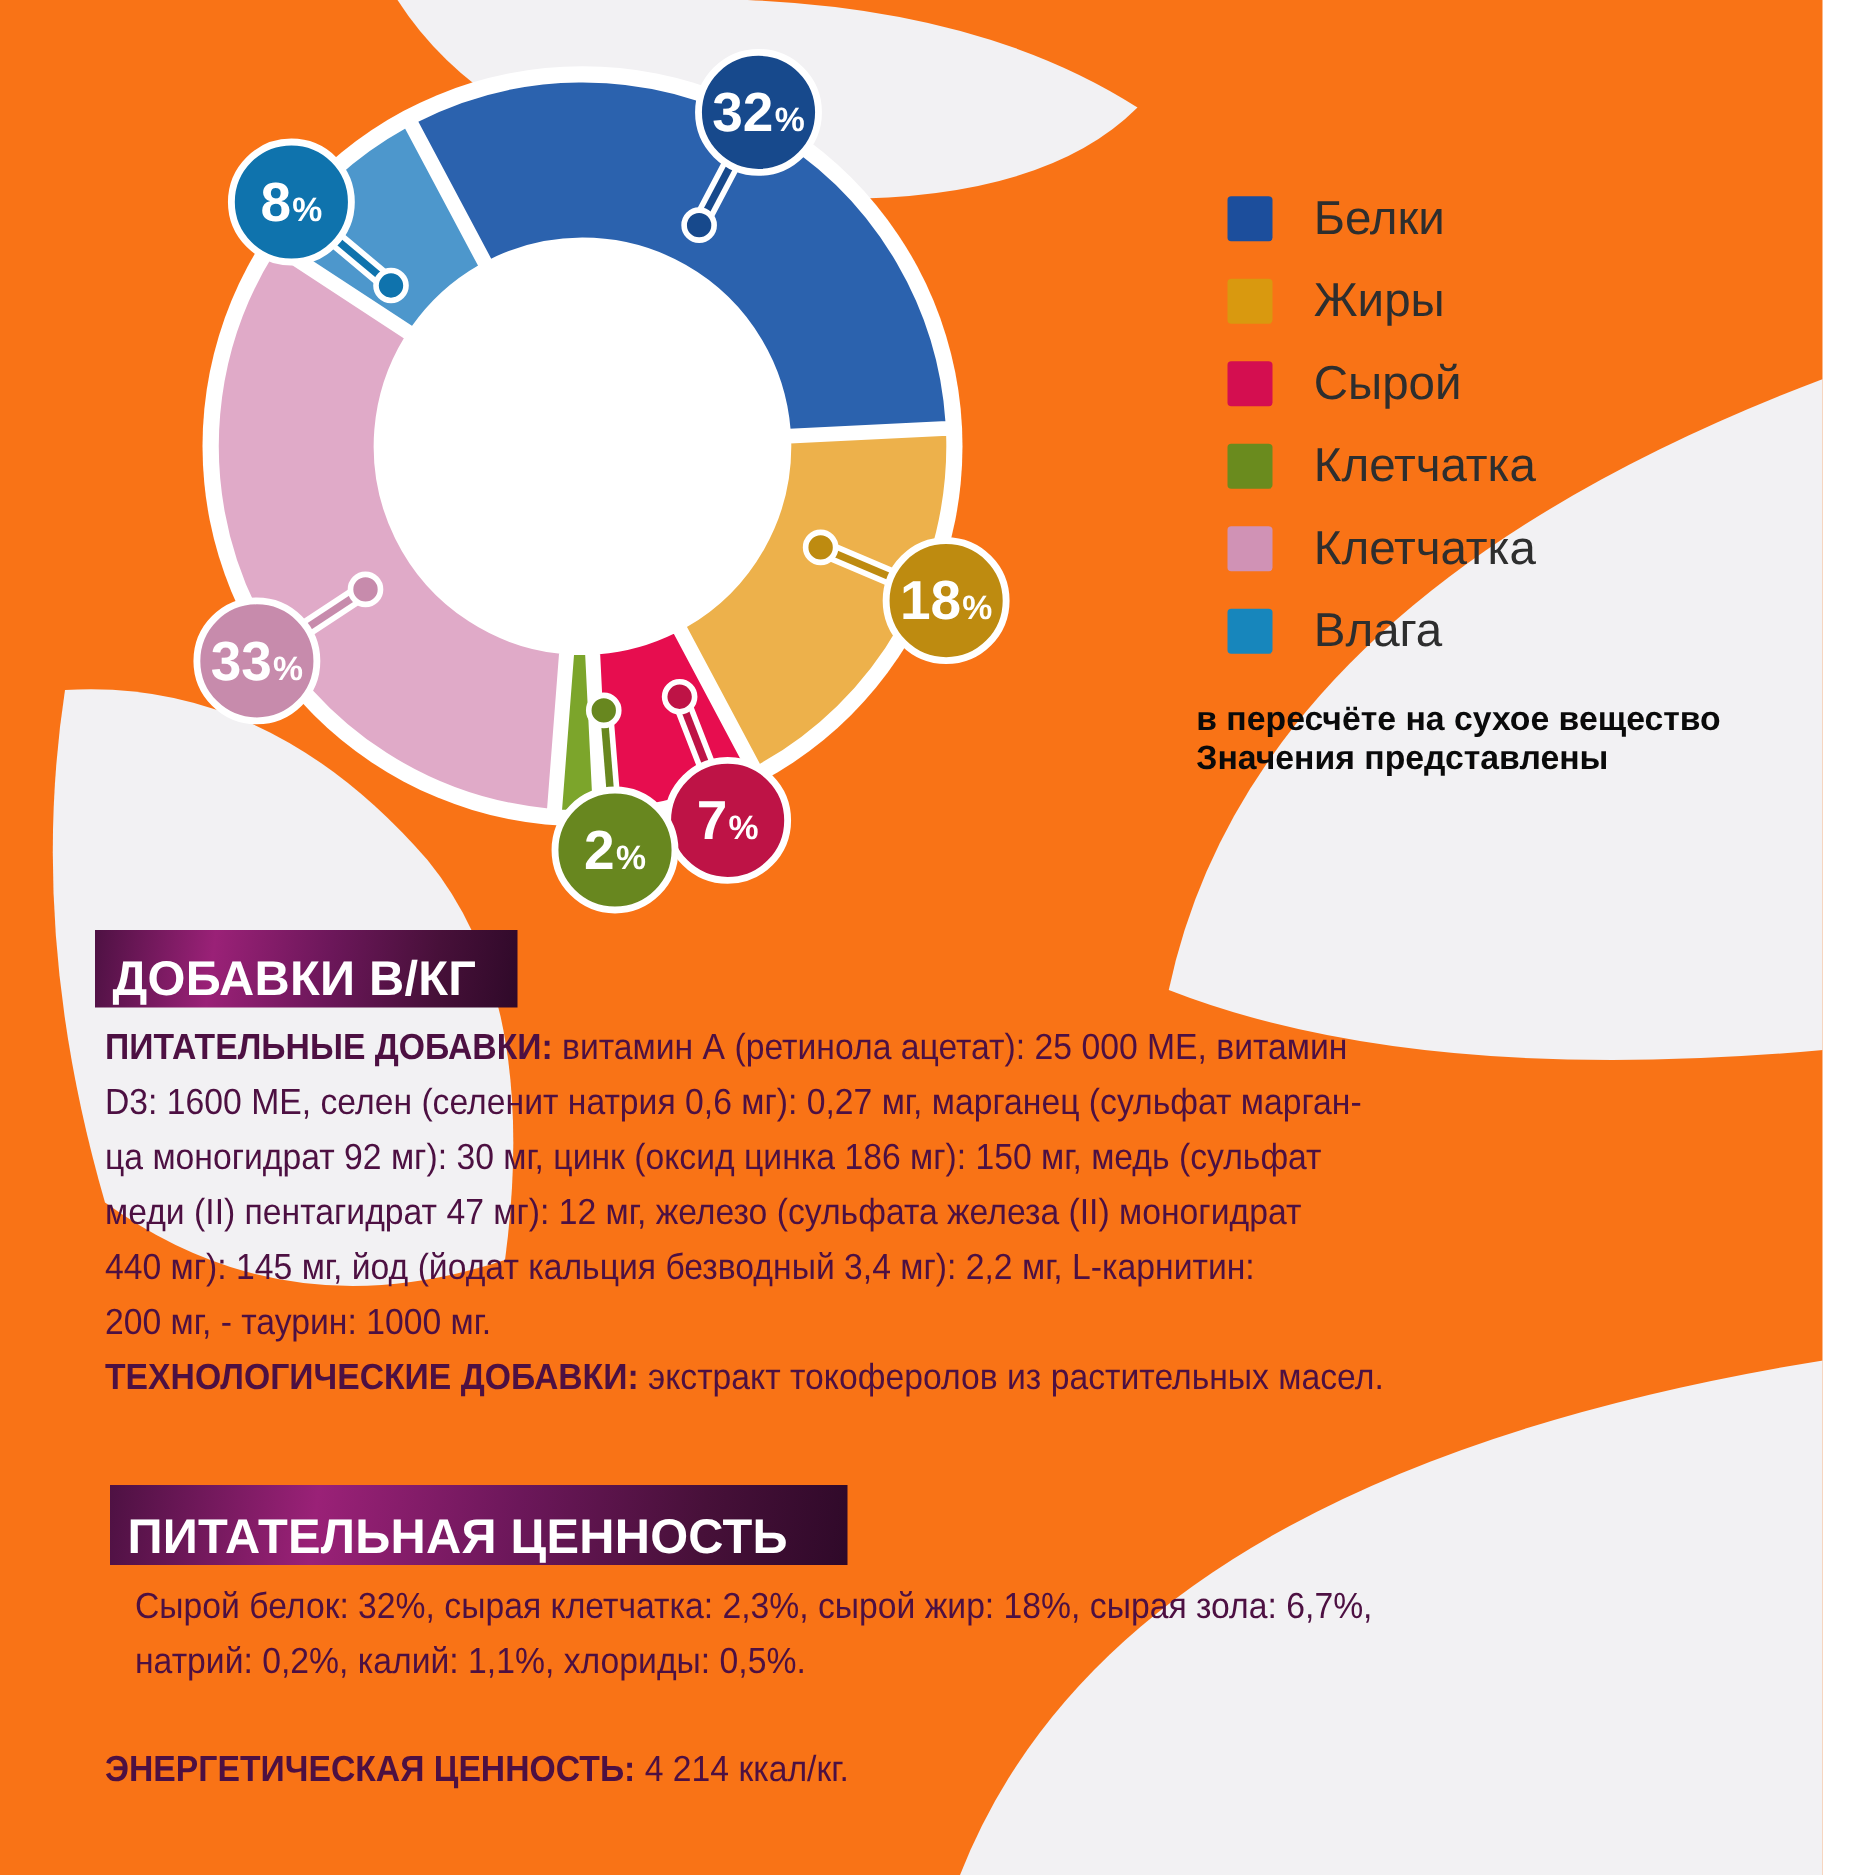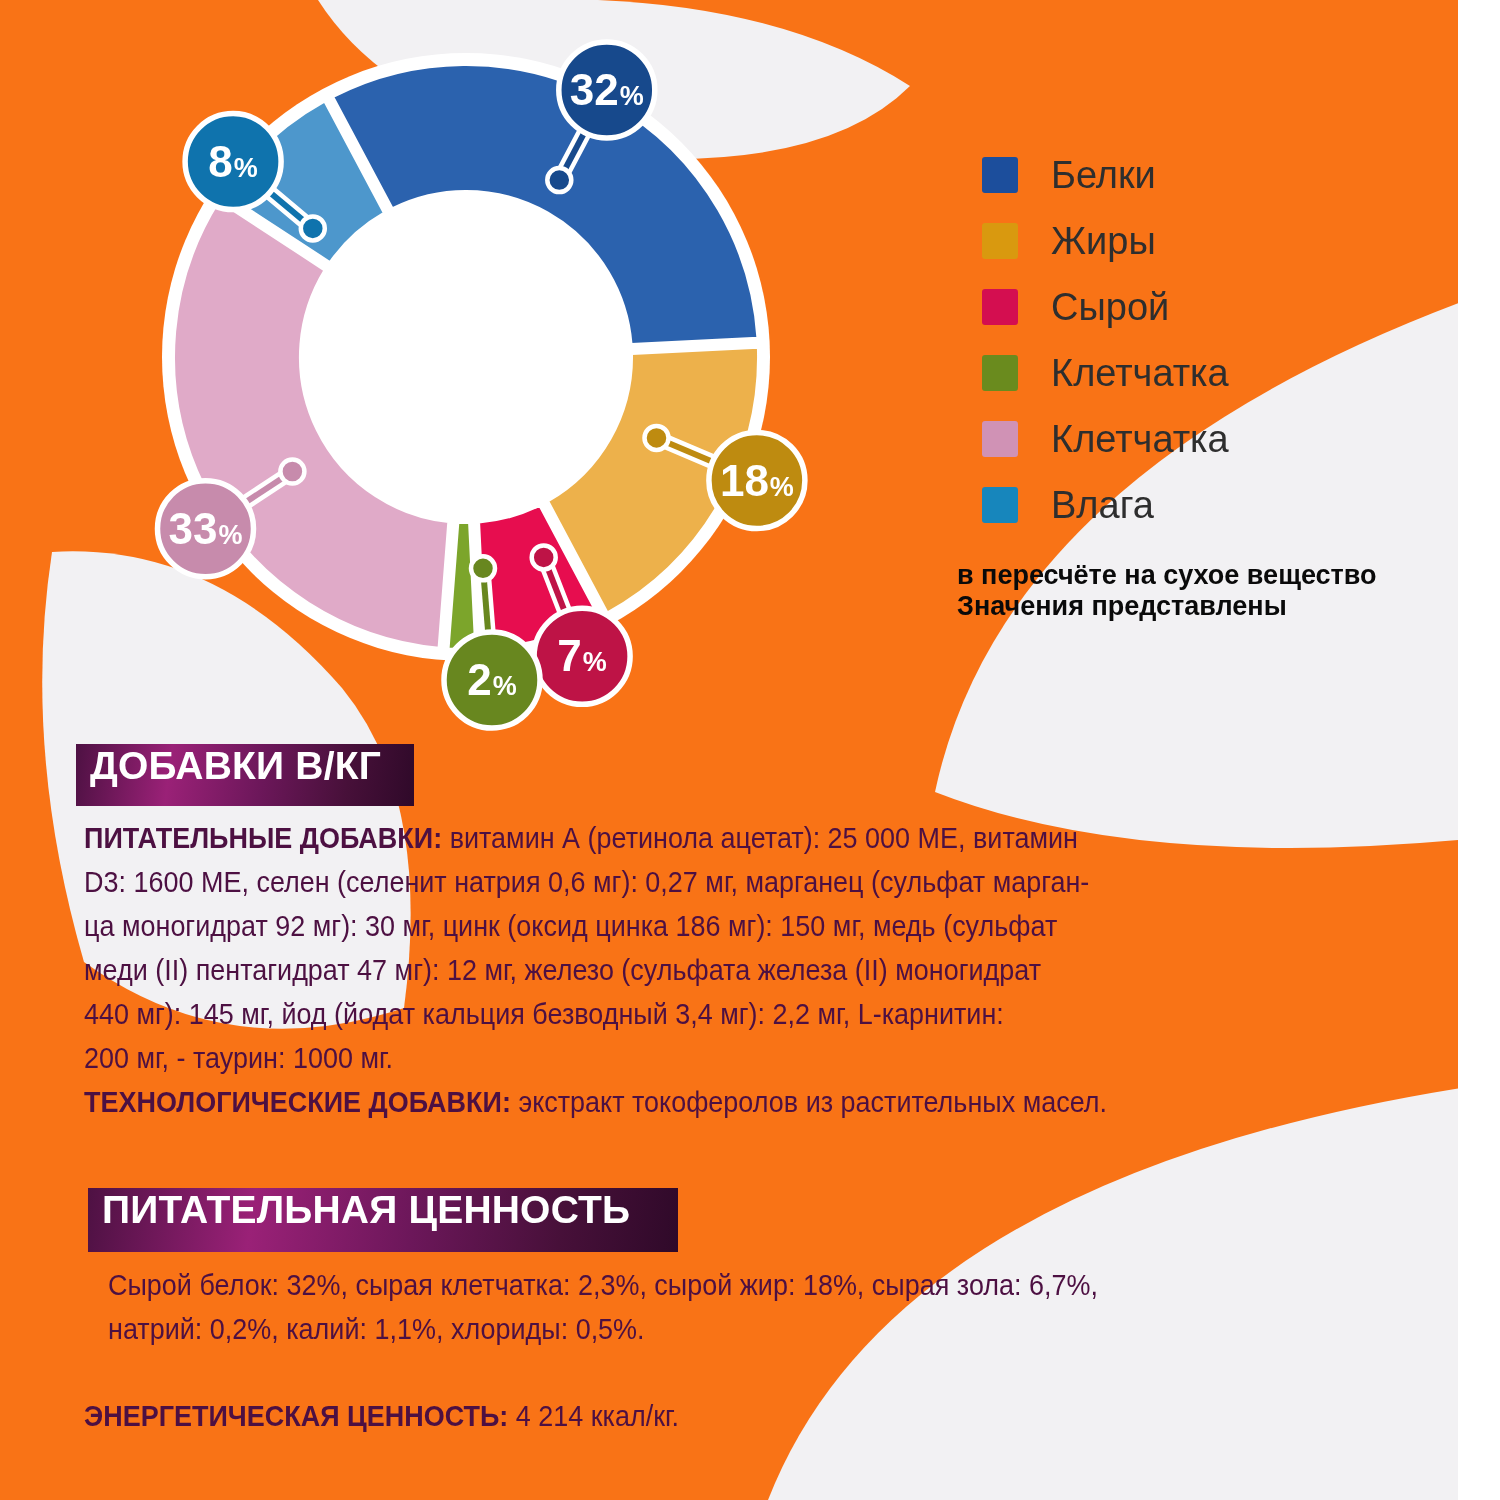--- a/index.html
+++ b/index.html
@@ -1,21 +1,21 @@
 <!DOCTYPE html>
 <html><head>
 <meta charset="utf-8">
 <style>
   html,body{margin:0;padding:0;background:#fff;}
   .page{position:relative;width:1458px;height:1500px;background:#f97316;overflow:hidden;
         font-family:"Liberation Sans","DejaVu Sans",sans-serif;}
   .bg-svg,.chart-svg{position:absolute;left:0;top:0;}
   .chart-svg{z-index:2;}
   .bg-svg{z-index:0;}
-  .sec-header{position:absolute;z-index:3;display:flex;align-items:flex-start;
+  .sec-header{position:absolute;z-index:3;display:flex;align-items:flex-end;
       color:#ffffff;font-weight:700;font-size:39px;letter-spacing:0.2px;padding-left:14px;
       background:linear-gradient(98deg,#4E1143 0%,#9A2177 28%,#6C175A 55%,#471039 80%,#2F0929 100%);}
   .hdr-additives{left:76px;top:744px;width:324px;height:62px;}
   .hdr-nutrition{left:88px;top:1188px;width:576px;height:64px;}
   .para{position:absolute;z-index:3;left:84px;color:#4D1042;font-size:29px;line-height:44px;}
   .para .ln{white-space:nowrap;transform:scaleX(0.93);transform-origin:0 50%;}
   .para .b{font-weight:700;}
   .para-additives{top:816px;}
   .para-nutrition{top:1263px;margin-left:24px;}
   .para-energy{top:1394px;}

